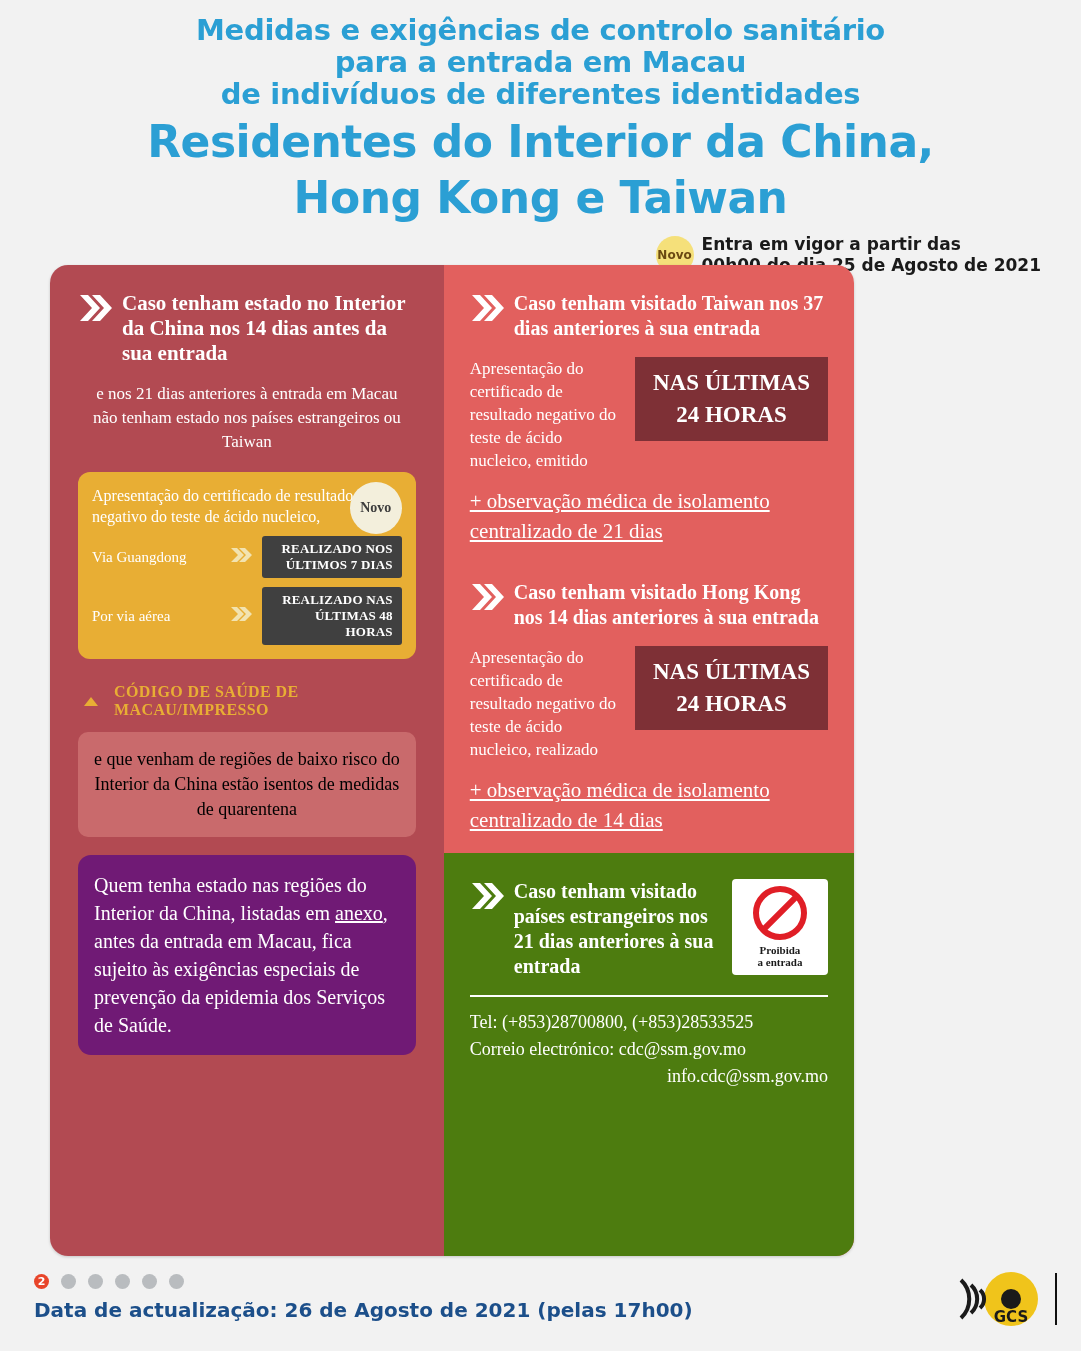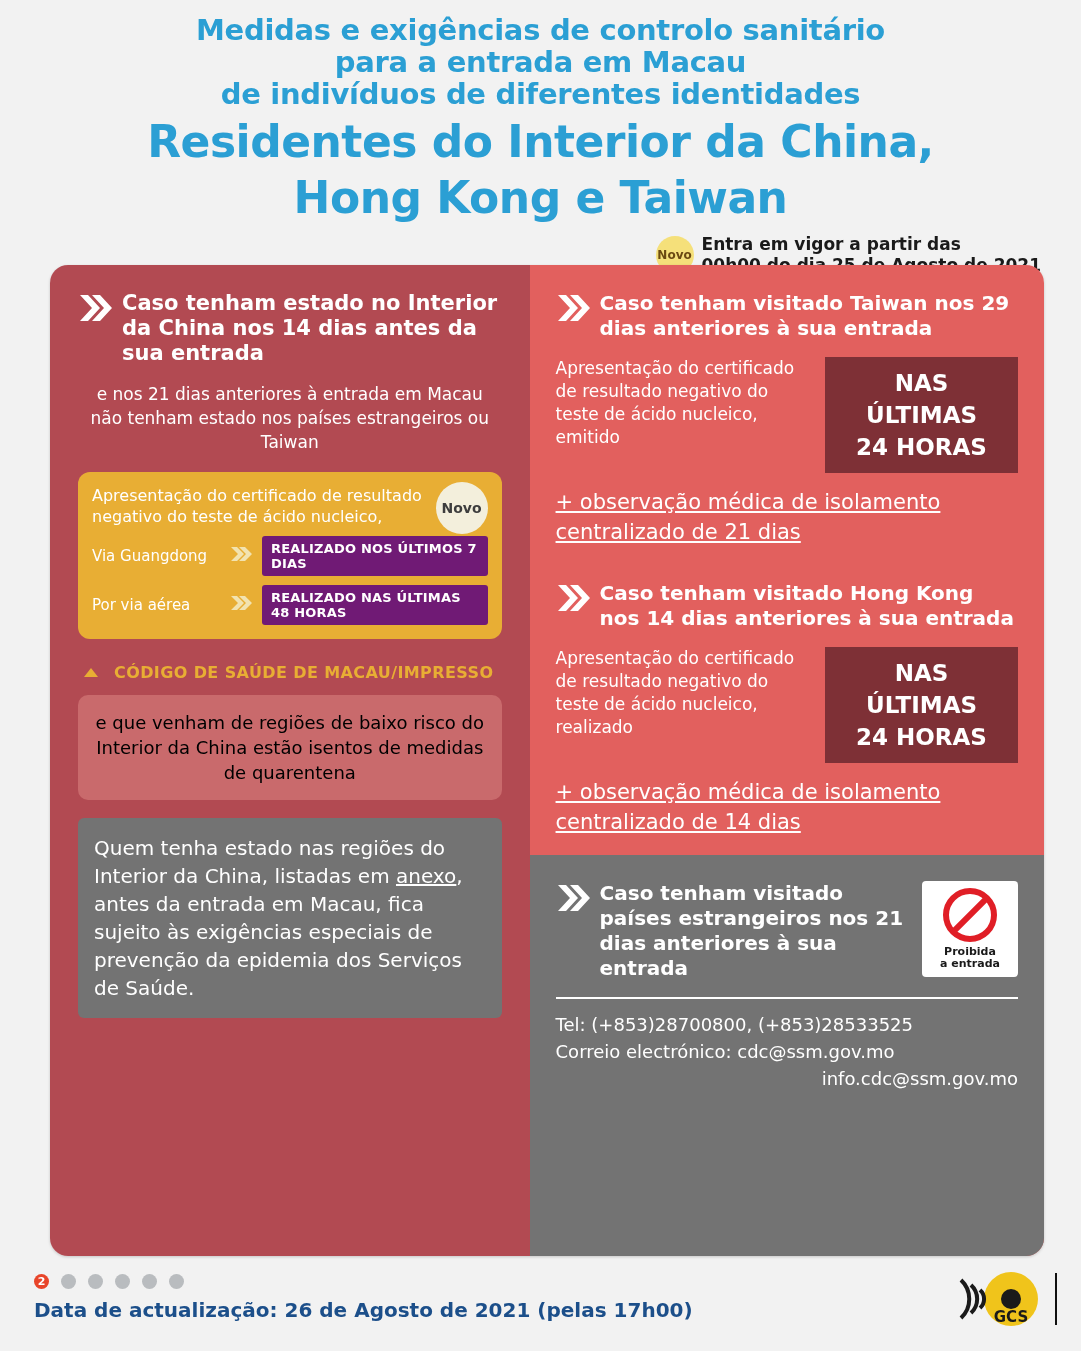--- a/index.html
+++ b/index.html
@@ -51,25 +51,26 @@
     color:#1a1a1a;
     font-weight:bold;
     font-size:17px;
     line-height:21px;
   }
 
   
   .panel {
     position:absolute;
     left:50px; top:265px;
-    width:994px; height:991px;
+    width:804px; height:991px;
     border-radius:18px;
     overflow:hidden;
     display:flex;
     box-shadow:0 1px 3px rgba(0,0,0,.18);
+    font-family:Liberation Serif, serif;
   }
   .col-left {
     width:480px;
     background:#b24a52;
     padding:26px 28px 0 28px;
   }
   .col-right {
     width:515px;
     background:#e2605e;
     display:flex;
@@ -130,29 +131,29 @@
     margin-top:9px;
   }
   .yc-label {
     color:#ffffff;
     font-size:15px;
     width:132px;
     flex:0 0 auto;
   }
   .yc-chev { width:26px; flex:0 0 auto; }
   .yc-value {
-    background:#701a75;
+    background:#404040;
     color:#ffffff;
     font-size:13px;
     font-weight:bold;
     letter-spacing:.2px;
     padding:5px 9px;
     border-radius:3px;
     flex:1 1 auto;
-    text-align:left;
+    text-align:right;
   }
 
   
   .code-row {
     display:flex; align-items:center; gap:16px;
     margin:24px 0 0 6px;
   }
   .tri-up {
     width:0;height:0;
     border-left:7px solid transparent;
@@ -172,33 +173,33 @@
     border-radius:10px;
     padding:15px 12px;
     color:#000000;
     font-size:18px;
     line-height:25px;
     text-align:center;
   }
 
   .orange-card {
     margin-top:18px;
-    background:#737373;
-    border-radius:6px;
+    background:#701a75;
+    border-radius:13px;
     padding:16px 16px;
     color:#ffffff;
     font-size:20px;
     line-height:28px;
   }
   .orange-card .hl { color:#ffffff; text-decoration:underline; }
 
   
   .rsec { padding:26px 26px 0 26px; }
   .rsec.last {
-    background:#737373;
+    background:#4d7c0f;
     margin-top:18px;
     padding:26px 26px 20px 26px;
     flex:1 1 auto;
   }
   .r-bullet-title {
     color:#ffffff;
     font-weight:bold;
     font-size:20px;
     line-height:25px;
   }
@@ -392,21 +393,21 @@
     <div class="col-right">
 
       <div class="rsec">
         <div class="bullet-row">
           <span class="chev">
             <svg width="34" height="34" viewBox="0 0 34 34">
               <path d="M2 4 L14 17 L2 30 L10 30 L22 17 L10 4 Z" fill="#ffffff"></path>
               <path d="M14 4 L26 17 L14 30 L22 30 L34 17 L22 4 Z" fill="#ffffff"></path>
             </svg>
           </span>
-          <div class="r-bullet-title">Caso tenham visitado Taiwan nos 29 dias anteriores à sua entrada</div>
+          <div class="r-bullet-title">Caso tenham visitado Taiwan nos 37 dias anteriores à sua entrada</div>
         </div>
         <div class="r-body">
           <div class="r-body-text">Apresentação do certificado de resultado negativo do teste de ácido nucleico, emitido</div>
           <div class="hours-box">
             <div>NAS ÚLTIMAS</div>
             <div>24 HORAS</div>
           </div>
         </div>
         <div class="r-under">+ observação médica de isolamento centralizado de 21 dias</div>
       </div>

